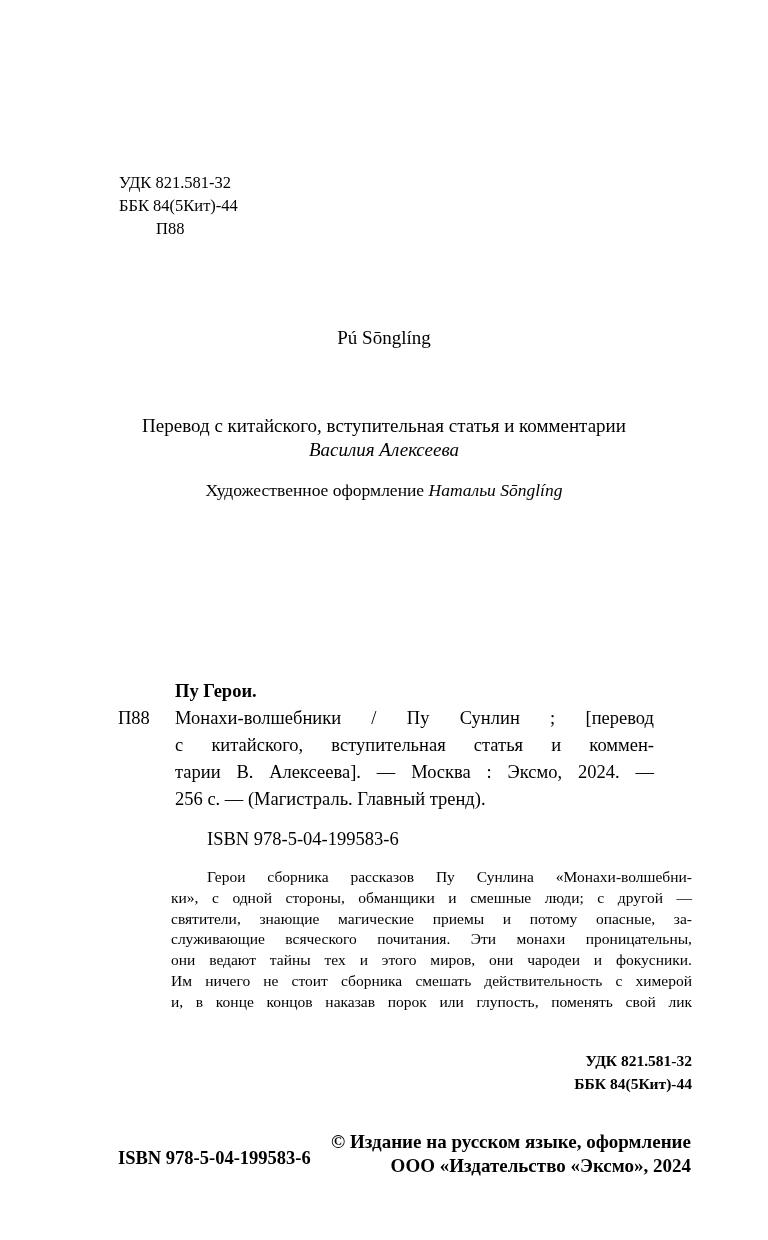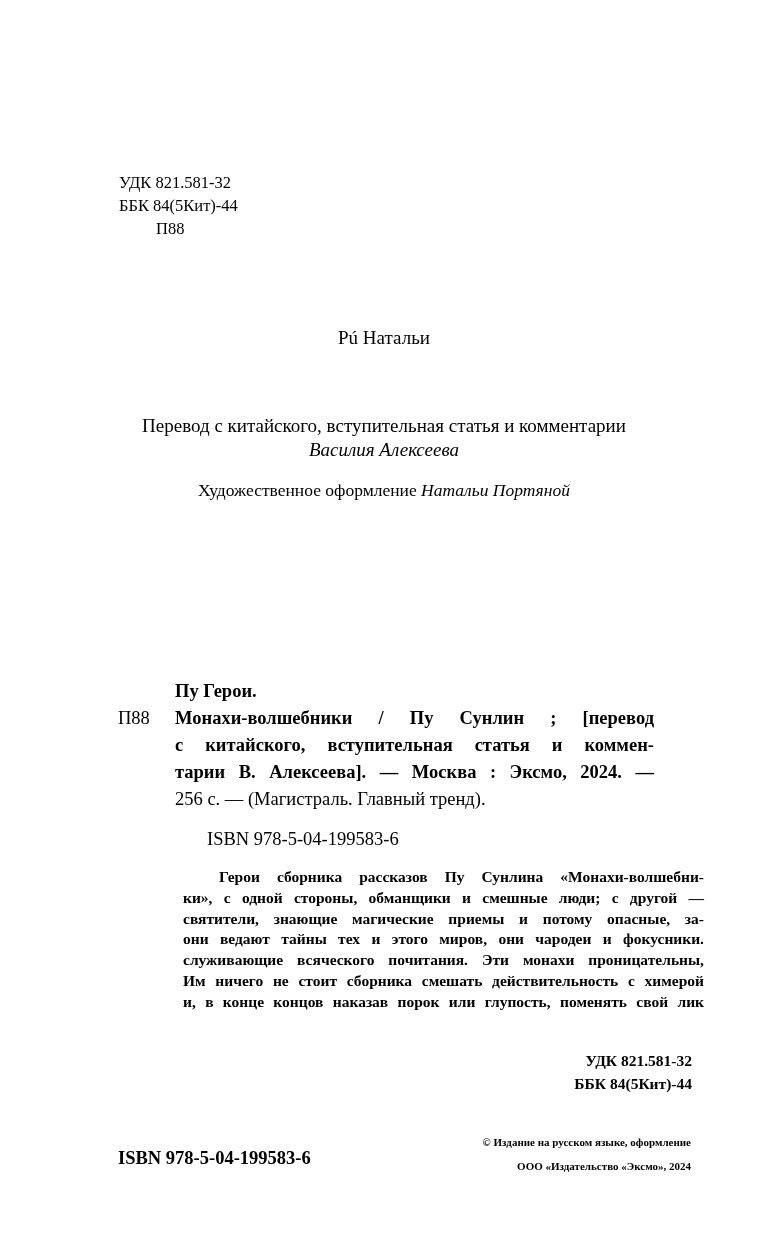--- a/index.html
+++ b/index.html
@@ -75,33 +75,33 @@
   .catalog .entry {
     position: relative;
     padding-left: 57px;
   }
   .catalog .hang-code {
     position: absolute;
     left: 0;
     top: 0;
     font-weight: normal;
   }
-  .jl { text-align: justify; text-align-last: justify; font-weight: bold; }
+  .jl { text-align: justify; text-align-last: justify; }
 
   .catalog-isbn {
     position: absolute;
     left: 207px;
     top: 789px;
     font-size: 18.5px;
   }
 
   
   .annotation {
     position: absolute;
-    left: 183px;
+    left: 171px;
     top: 827px;
     width: 521px;
     font-size: 15.5px;
     line-height: 20.8px;
   }
   .annotation .first { text-indent: 36px; }
 
   
   .bottom-codes {
     position: absolute;
@@ -119,64 +119,64 @@
     left: 118px;
     top: 1108px;
     font-size: 18.5px;
     font-weight: bold;
   }
   .footer-copyright {
     position: absolute;
     right: 77px;
     top: 1090px;
     text-align: right;
-    font-size: 11px;
+    font-size: 19px;
     font-weight: bold;
     line-height: 24px;
   }
 </style>
 </head>
 <body>
 
 <div class="page">
 
   <div class="top-codes">
     <div>УДК 821.581-32</div>
     <div>ББК 84(5Кит)-44</div>
     <div class="code-indent">П88</div>
   </div>
 
-  <div class="author-latin">Pú Натальи</div>
+  <div class="author-latin">Pú Sōnglíng</div>
 
   <div class="translation">
     <div>Перевод с китайского, вступительная статья и комментарии</div>
     <div class="italic">Василия Алексеева</div>
   </div>
 
-  <div class="design"><span>Художественное оформление </span><span class="italic">Натальи Портяной</span></div>
+  <div class="design"><span>Художественное оформление </span><span class="italic">Натальи Sōnglíng</span></div>
 
   <div class="catalog">
     <div class="author-line">Пу Герои.</div>
     <div class="entry">
       <span class="hang-code">П88</span>
       <div class="jl">Монахи-волшебники / Пу Сунлин ; [перевод</div>
       <div class="jl">с китайского, вступительная статья и коммен-</div>
       <div class="jl">тарии В. Алексеева]. — Москва : Эксмо, 2024. —</div>
       <div>256 с. — (Магистраль. Главный тренд).</div>
     </div>
   </div>
 
   <div class="catalog-isbn">ISBN 978-5-04-199583-6</div>
 
   <div class="annotation">
     <div class="jl first">Герои сборника рассказов Пу Сунлина «Монахи-волшебни-</div>
     <div class="jl">ки», с одной стороны, обманщики и смешные люди; с другой —</div>
     <div class="jl">святители, знающие магические приемы и потому опасные, за-</div>
+    <div class="jl">служивающие всяческого почитания. Эти монахи проницательны,</div>
     <div class="jl">они ведают тайны тех и этого миров, они чародеи и фокусники.</div>
-    <div class="jl">служивающие всяческого почитания. Эти монахи проницательны,</div>
     <div class="jl">Им ничего не стоит сборника смешать действительность с химерой</div>
     <div class="jl">и, в конце концов наказав порок или глупость, поменять свой лик</div>
   </div>
 
   <div class="bottom-codes">
     <div>УДК 821.581-32</div>
     <div>ББК 84(5Кит)-44</div>
   </div>
 
   <div class="footer-isbn">ISBN 978-5-04-199583-6</div>

